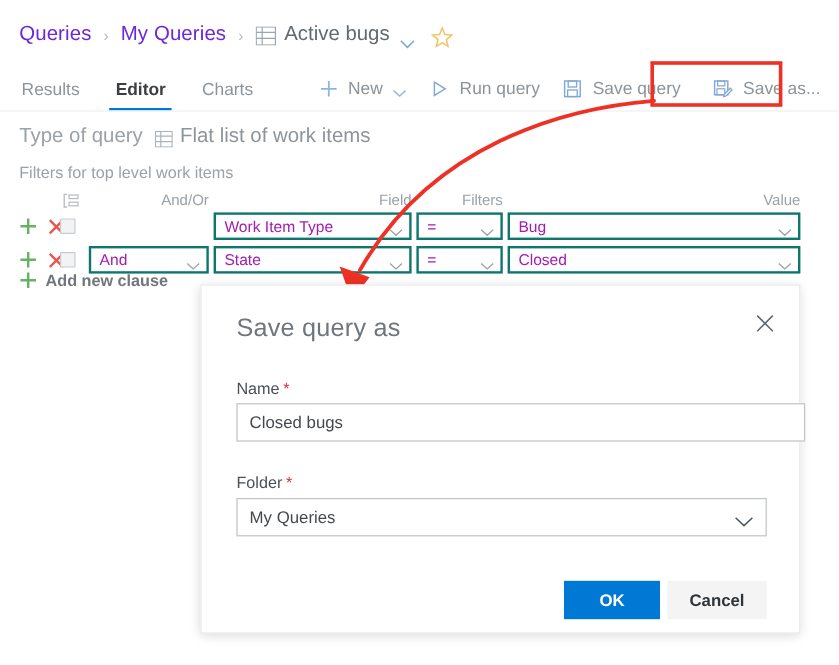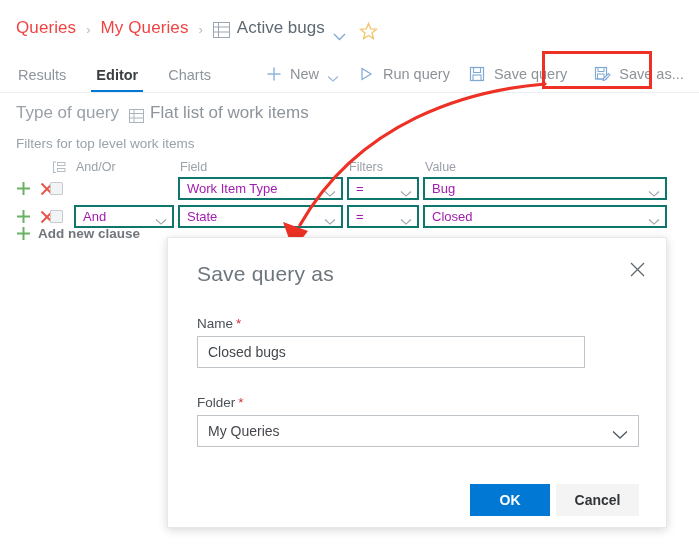--- a/index.html
+++ b/index.html
@@ -19,21 +19,21 @@
   
   .breadcrumb {
     position: absolute;
     top: 13px; left: 16px;
     display: flex; align-items: center;
     height: 30px;
     font-size: 17px;
     color: #7a8691;
     white-space: nowrap;
   }
-  .bc-link { color: #ef4444; letter-spacing: .1px; }
+  .bc-link { color: #6d28d9; letter-spacing: .1px; }
   .bc-sep {
     color: #b3bcc4;
     font-size: 13px;
     margin: 0 10px;
     transform: translateY(1px);
   }
   .bc-grid-icon {
     display: inline-block;
     width: 17px; height: 16px;
     margin-right: 7px;
@@ -141,21 +141,21 @@
   .toq-value { color: #8d949b; }
 
   .filters-title {
     position: absolute;
     top: 136px; left: 16px;
     font-size: 13.5px;
     color: #9aa1a8;
   }
 
   
-  .grid { position: absolute; top: 158px; left: 0; width: 683px; }
+  .grid { position: absolute; top: 158px; left: 0; width: 683px; text-align: right; }
   .grid-head {
     display: flex; align-items: center;
     height: 18px;
     font-size: 12.5px;
     color: #9aa1a8;
   }
   .grid-row {
     display: flex; align-items: center;
     height: 25px;
     margin-bottom: 3px;
@@ -237,21 +237,21 @@
   .fld-label {
     position: absolute;
     left: 29px;
     font-size: 13.5px;
     color: #4a5056;
   }
   .req { color: #d13438; margin-left: 3px; }
   .dlg-input {
     position: absolute;
     left: 29px;
-    width: 388px; height: 32px;
+    width: 474px; height: 32px;
     border: 1px solid #bfc4c8;
     background: #fff;
     display: flex; align-items: center;
     padding: 0 10px;
     font-size: 14px;
     color: #45494d;
   }
   .dlg-select {
     position: absolute;
     left: 29px;

